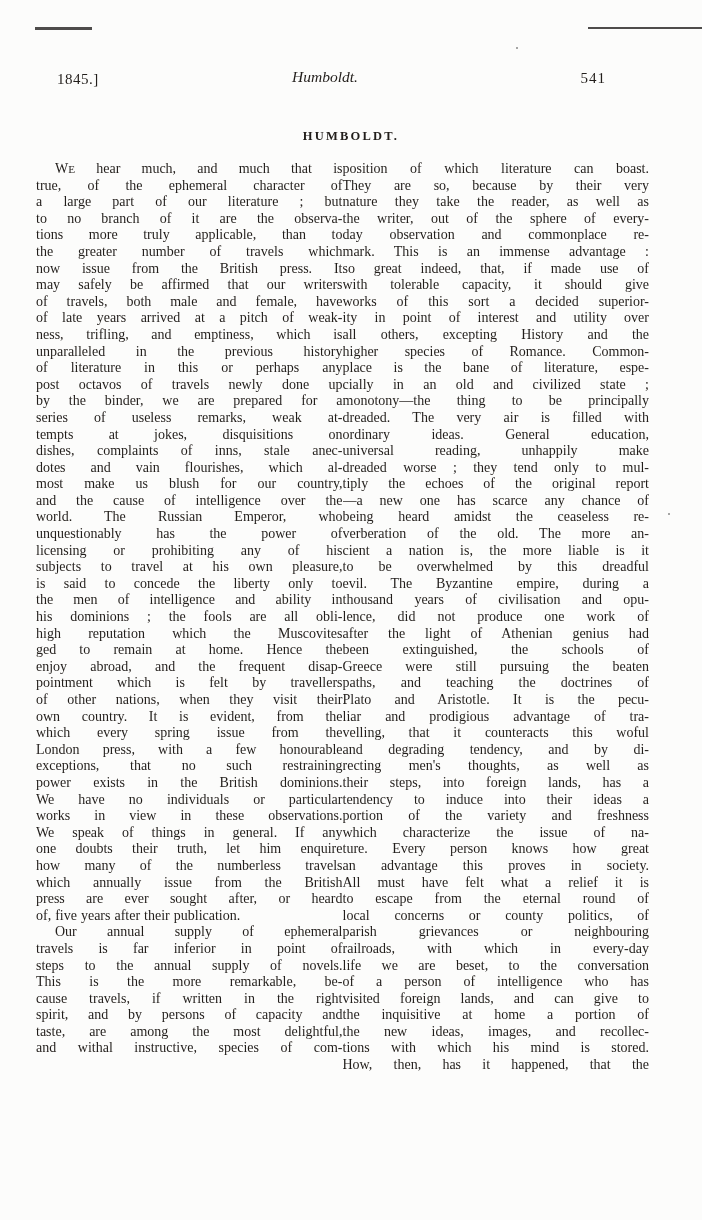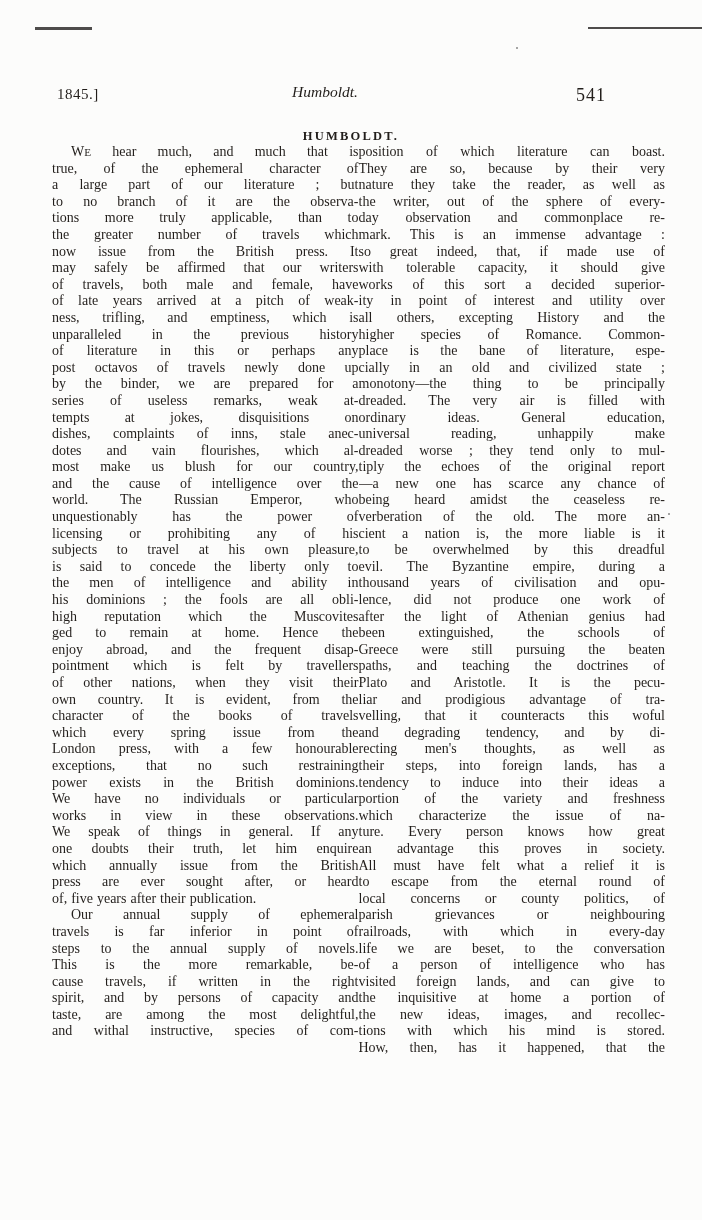--- a/index.html
+++ b/index.html
@@ -7,30 +7,30 @@
     position:relative; width:702px; height:1220px; margin:0 auto;
     background:var(--paper,#fcfcfb); color:var(--ink,#221e1b);
     font-family:"Liberation Serif","DejaVu Serif",serif;
     overflow:hidden; box-sizing:border-box;
   }
   .artifact { position:absolute; background:#2f2d2b; height:2px; opacity:.85; }
   .artifact.a-left  { left:35px;  top:27px; width:57px; height:2.5px; }
   .artifact.a-right { left:588px; top:27px; width:114px; }
   .speck { position:absolute; background:#555; width:2px; height:2px; border-radius:50%; opacity:.7; }
 
-  .header { position:absolute; top:83px; left:0; width:650px; height:22px; }
+  .header { position:absolute; top:68px; left:0; width:650px; height:22px; }
   .header .year    { position:absolute; left:57px;  top:3px; font-size:15px; letter-spacing:.5px; }
   .header .running { position:absolute; left:0; width:100%; top:0; text-align:center;
                      font-style:italic; font-size:15.5px; }
-  .header .pagenum { position:absolute; right:44px; top:2px; font-size:18px; letter-spacing:1px; }
+  .header .pagenum { position:absolute; right:44px; top:2px; font-size:15px; letter-spacing:1px; }
 
   .title { position:absolute; top:129px; left:0; width:100%; text-align:center;
            font-size:12.5px; letter-spacing:2.2px; font-weight:600; }
 
-  .columns { position:absolute; top:144px; left:36px; width:628px; display:flex; gap:0;margin-left:16px; }
+  .columns { position:absolute; top:161px; left:36px; width:628px; display:flex; gap:0; }
   .col { width:306.5px; }
   .line {
     font-size:14px; line-height:16.6px; height:16.6px; overflow:hidden;
     text-align:justify; text-align-last:justify;
     word-spacing:.5px;
   }
   .line.nojust { text-align-last:left; }
   .line.indent { text-indent:19px; }
   .sc { font-size:11.2px; }
 </style>
@@ -80,29 +80,29 @@
         <div class="line">subjects to travel at his own pleasure,</div>
         <div class="line">is said to concede the liberty only to</div>
         <div class="line">the men of intelligence and ability in</div>
         <div class="line">his dominions ; the fools are all obli-</div>
         <div class="line">high reputation which the Muscovites</div>
         <div class="line">ged to remain at home.  Hence the</div>
         <div class="line">enjoy abroad, and the frequent disap-</div>
         <div class="line">pointment which is felt by travellers</div>
         <div class="line">of other nations, when they visit their</div>
         <div class="line">own country.  It is evident, from the</div>
-        <div class="line">character of the books of travels</div>
         <div class="line">which every spring issue from the</div>
         <div class="line">London press, with a few honourable</div>
         <div class="line">exceptions, that no such restraining</div>
         <div class="line">power exists in the British dominions.</div>
         <div class="line">We have no individuals or particular</div>
         <div class="line">works in view in these observations.</div>
         <div class="line">We speak of things in general.  If any</div>
         <div class="line">one doubts their truth, let him enquire</div>
+        <div class="line">how many of the numberless travels</div>
         <div class="line">which annually issue from the British</div>
         <div class="line">press are ever sought after, or heard</div>
         <div class="line nojust">of, five years after their publication.</div>
         <div class="line indent">Our annual supply of ephemeral</div>
         <div class="line">travels is far inferior in point of</div>
         <div class="line">steps to the annual supply of novels.</div>
         <div class="line">This is the more remarkable, be-</div>
         <div class="line">cause travels, if written in the right</div>
         <div class="line">spirit, and by persons of capacity and</div>
         <div class="line">taste, are among the most delightful,</div>

